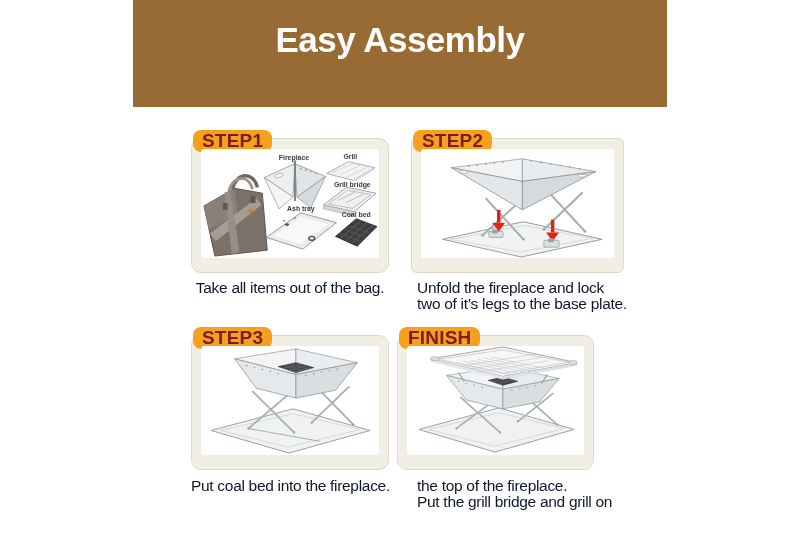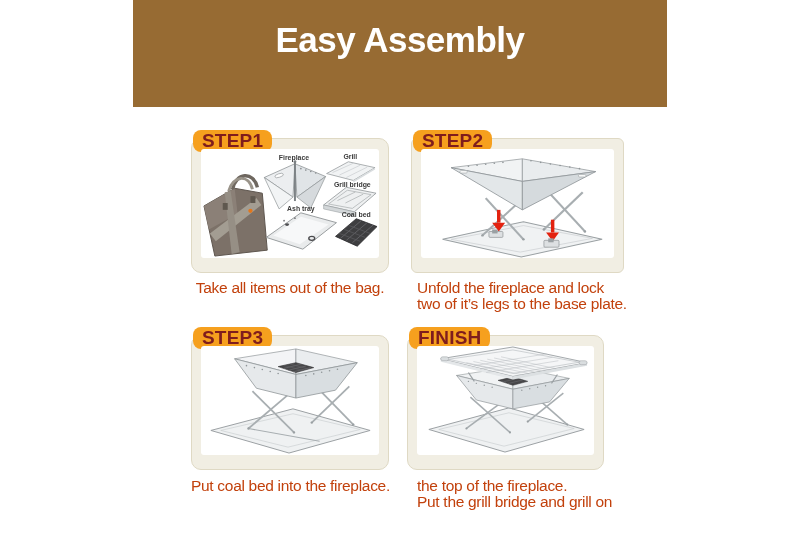--- a/index.html
+++ b/index.html
@@ -19,33 +19,33 @@
     margin-top:2px;font-size:18.5px;font-weight:bold;letter-spacing:-0.2px;
   }
   
   .panel{
     position:absolute;background:#F1EEE3;border:1px solid #DFD9C4;border-radius:10px;
     box-sizing:border-box;
   }
   .p1{left:191px;top:138px;width:198px;height:135px;}
   .p2{left:411px;top:138px;width:213px;height:135px;border-radius:6px;}
   .p3{left:191px;top:335px;width:198px;height:135px;}
-  .p4{left:407px;top:335px;width:197px;height:135px;}
+  .p4{left:397px;top:335px;width:197px;height:135px;}
   .inner{
     position:absolute;left:9px;right:9px;top:10px;bottom:14px;background:#ffffff;border-radius:3px;
   }
   .inner svg{display:block;width:100%;height:100%;}
   .badge{
     position:absolute;left:1px;top:-9px;height:22px;line-height:22px;
     background:#F6A01E;color:#7f1d1d;font-size:19px;font-weight:bold;
     padding:0 9px;border-radius:8px;letter-spacing:0.2px;
   }
   
   .caption{
-    position:absolute;color:#c2410c;font-size:15.5px;line-height:15.5px;letter-spacing:-0.3px;
+    position:absolute;color:#0f172a;font-size:15.5px;line-height:15.5px;letter-spacing:-0.3px;
   }
   .caption div{white-space:nowrap;}
   .cap1{left:191px;top:280px;width:198px;text-align:center;}
   .cap2{left:417px;top:280px;width:215px;text-align:left;}
   .cap3{left:191px;top:478px;width:198px;text-align:center;}
   .cap4{left:417px;top:478px;width:215px;text-align:left;}
   
   svg text{
     font-family:"Liberation Sans",sans-serif;font-weight:bold;font-size:7px;
     fill:#3A3A3A;text-anchor:middle;

